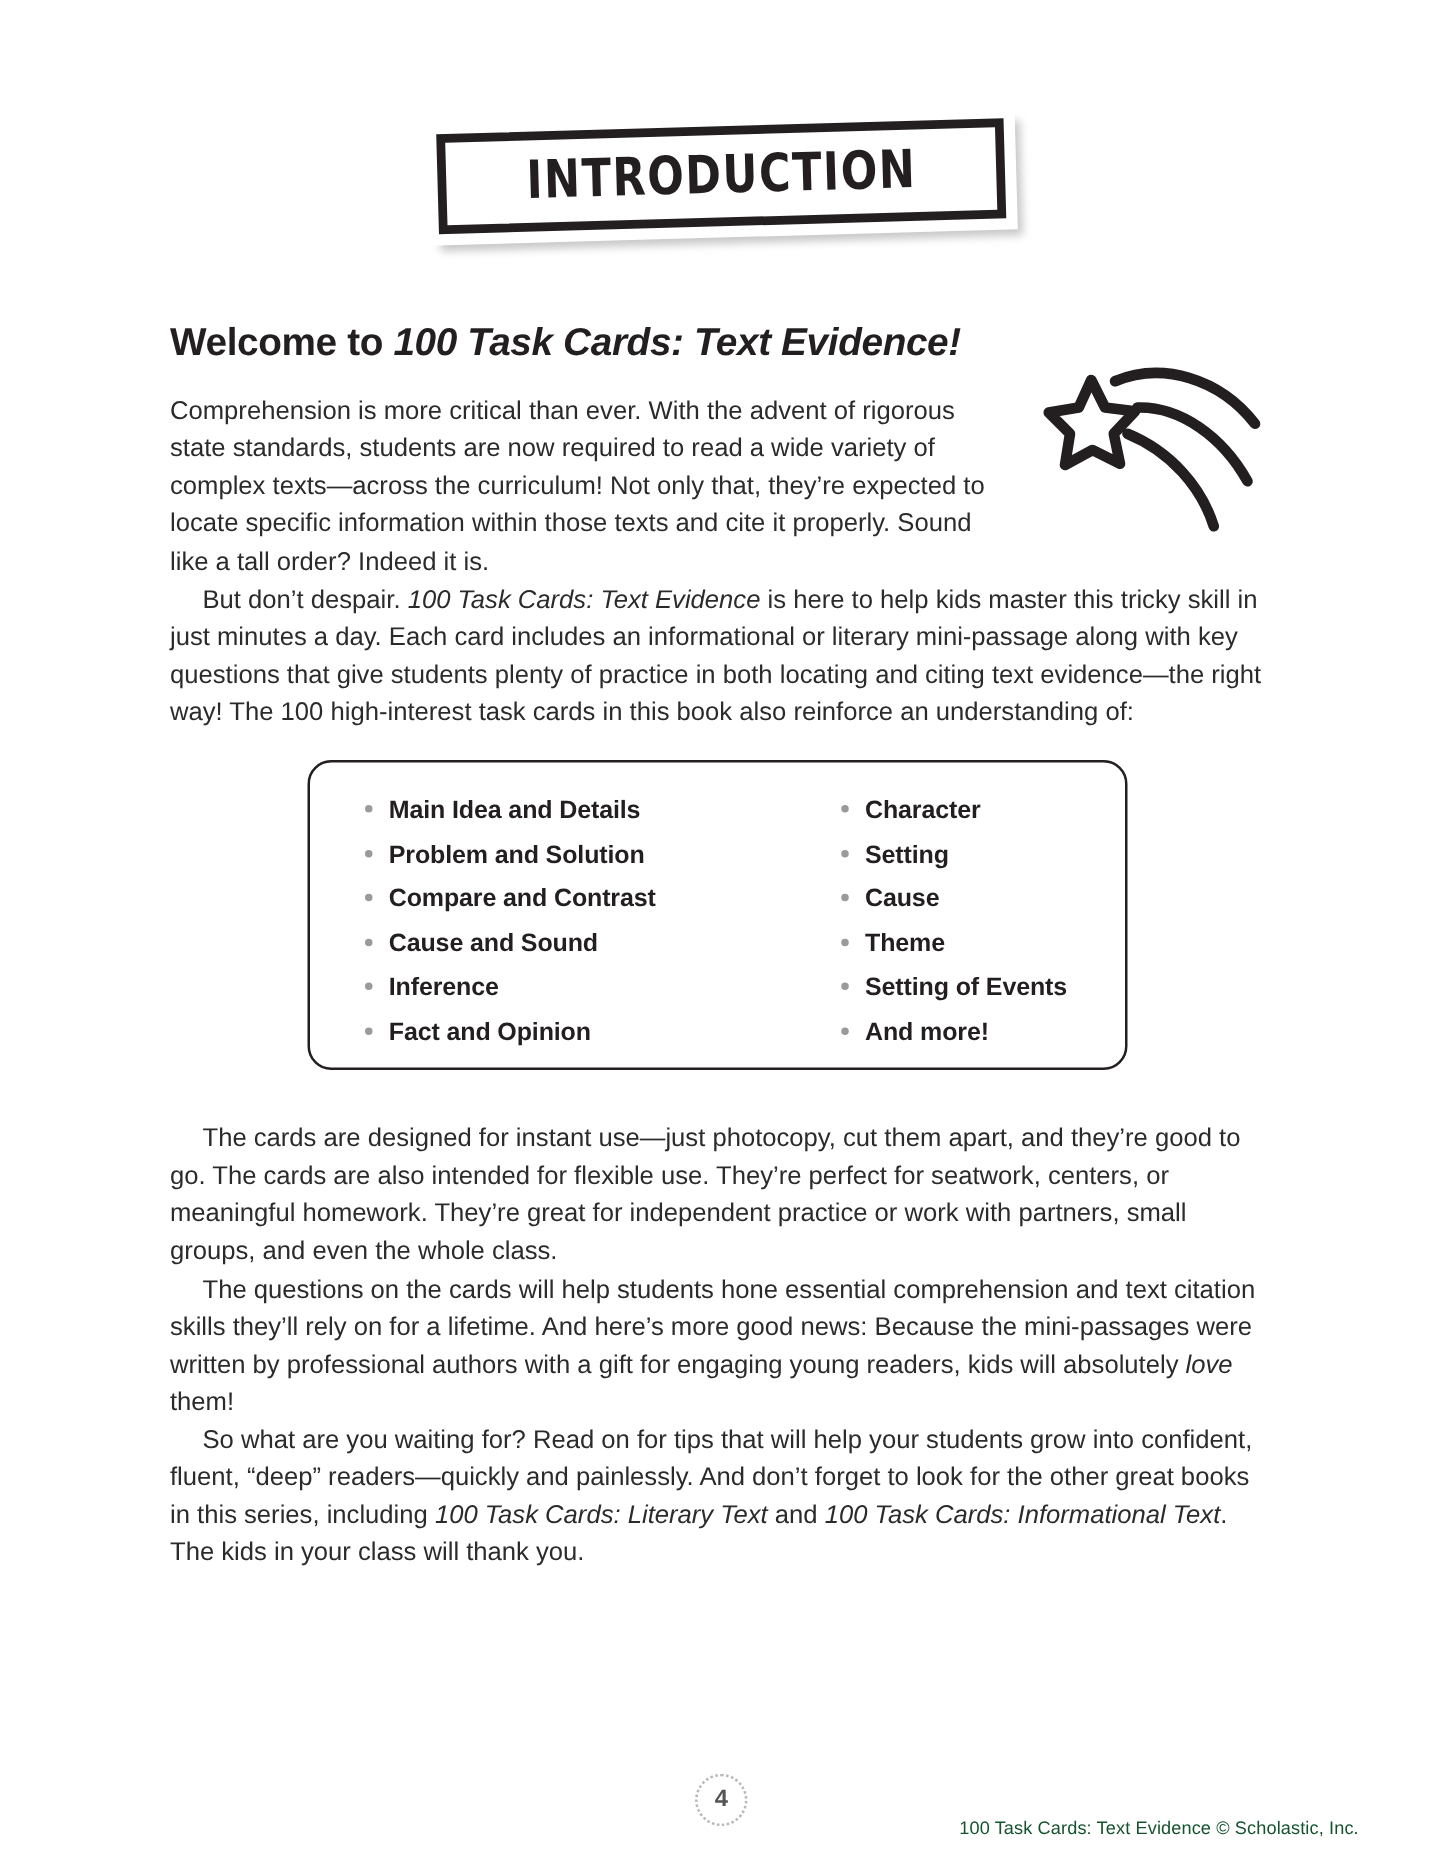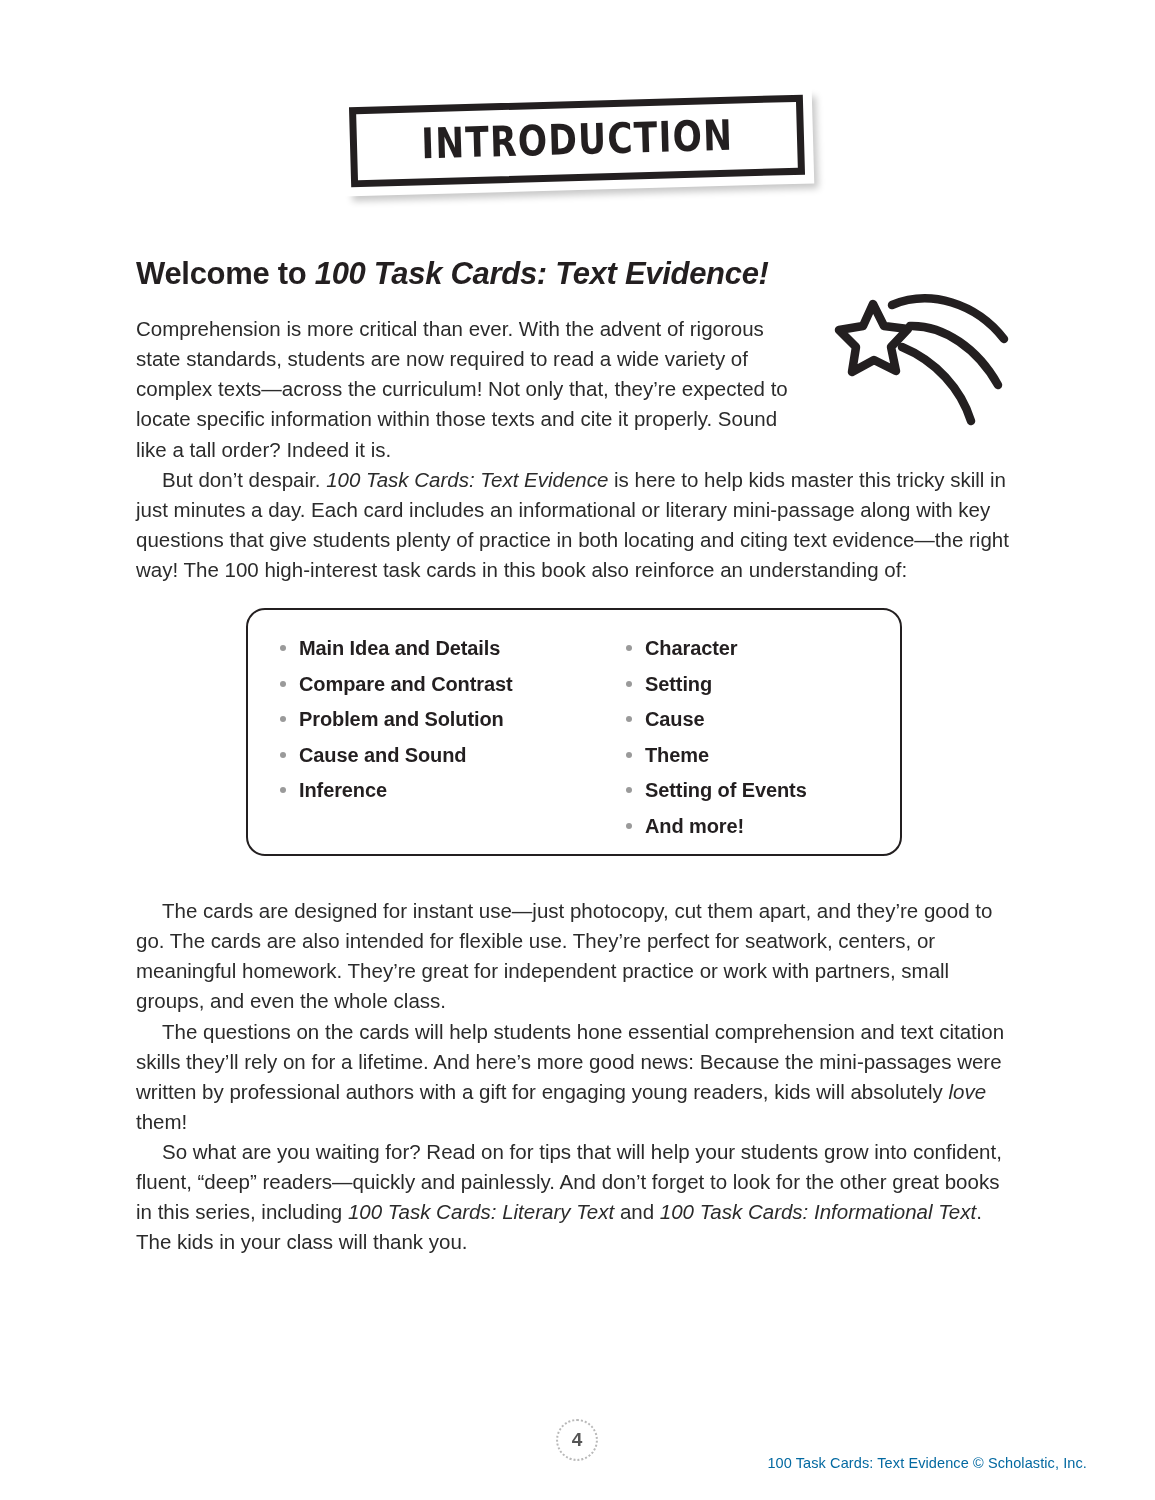--- a/index.html
+++ b/index.html
@@ -103,22 +103,23 @@
     height: 248px;
     border: 2.5px solid #231f20;
     border-radius: 19px;
     box-sizing: border-box;
     background: #ffffff;
   }
   .skills-cols {
     position: absolute;
     left: 0; top: 0; right: 0; bottom: 0;
     display: flex;
-    padding: 27px 0 0 4px;
+    padding: 27px 0 0 16px;
     box-sizing: border-box;
+    gap: 35px;
   }
   .skills-col {
     flex: 0 0 auto;
   }
   .skills-col.left { width: 374px; padding-left: 28px; box-sizing: border-box; }
   .skills-col.right { width: 282px; }
 
   .skill-item {
     display: flex;
     align-items: baseline;
@@ -163,21 +164,21 @@
     font-size: 19px;
     font-weight: 700;
     color: #555555;
     box-sizing: border-box;
   }
   .copyright {
     position: absolute;
     right: 68px;
     top: 1455px;
     font-size: 14.5px;
-    color: #0369a1;
+    color: #14532d;
     letter-spacing: 0.1px;
     white-space: nowrap;
   }
 </style>
 </head>
 <body>
 
 <div class="banner-wrap">
   <div class="banner">
     <div class="banner-inner">
@@ -213,33 +214,37 @@
 <div class="skills-box">
   <div class="skills-cols">
 
     <div class="skills-col left">
       <div class="skill-item">
         <span class="skill-bullet"></span>
         <span>Main Idea and Details</span>
       </div>
       <div class="skill-item">
         <span class="skill-bullet"></span>
+        <span>Problem and Solution</span>
+      </div>
+      <div class="skill-item">
+        <span class="skill-bullet"></span>
         <span>Compare and Contrast</span>
       </div>
       <div class="skill-item">
         <span class="skill-bullet"></span>
-        <span>Problem and Solution</span>
-      </div>
-      <div class="skill-item">
-        <span class="skill-bullet"></span>
         <span>Cause and Sound</span>
       </div>
       <div class="skill-item">
         <span class="skill-bullet"></span>
         <span>Inference</span>
+      </div>
+      <div class="skill-item">
+        <span class="skill-bullet"></span>
+        <span>Fact and Opinion</span>
       </div>
     </div>
 
     <div class="skills-col right">
       <div class="skill-item">
         <span class="skill-bullet"></span>
         <span>Character</span>
       </div>
       <div class="skill-item">
         <span class="skill-bullet"></span>

